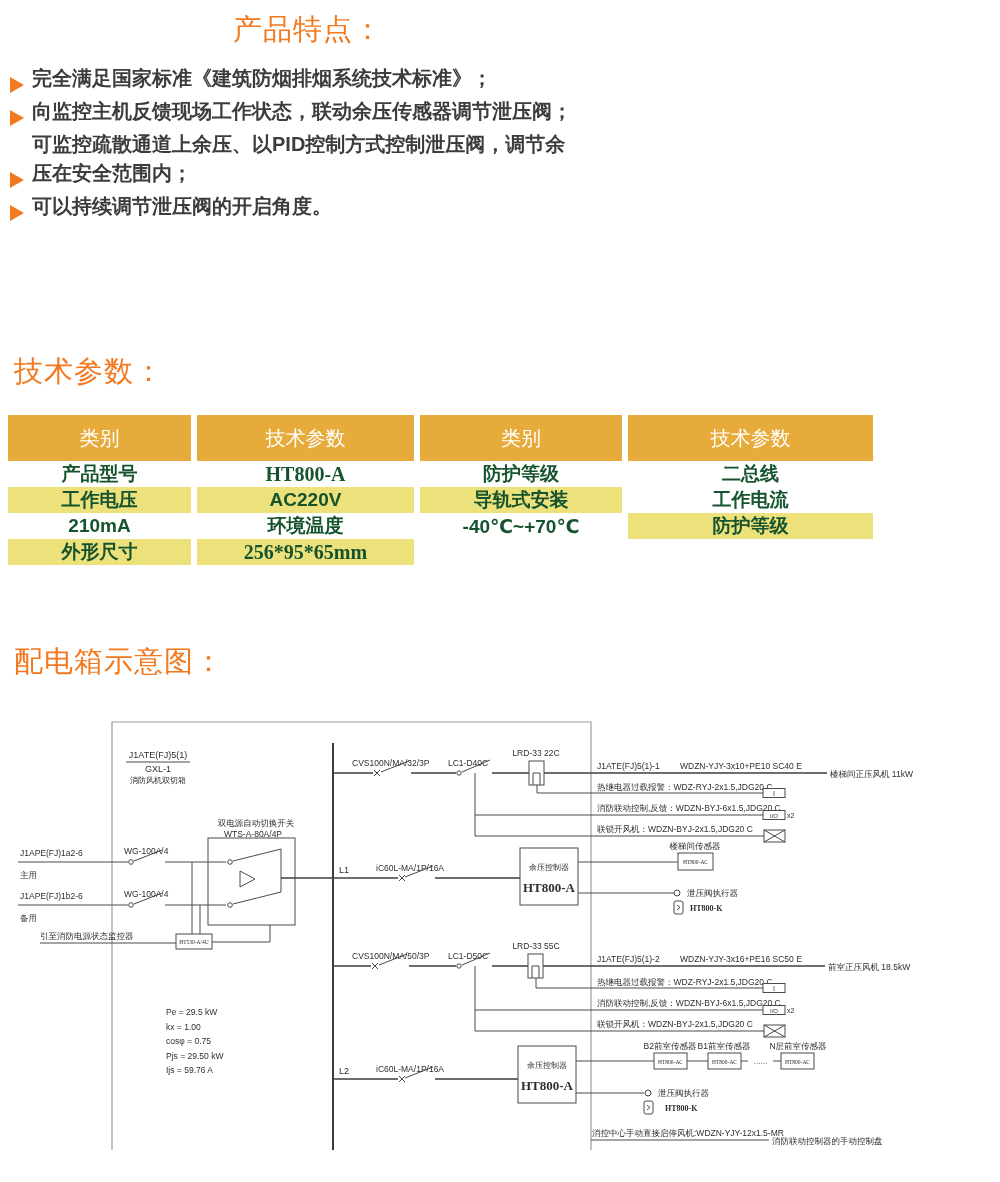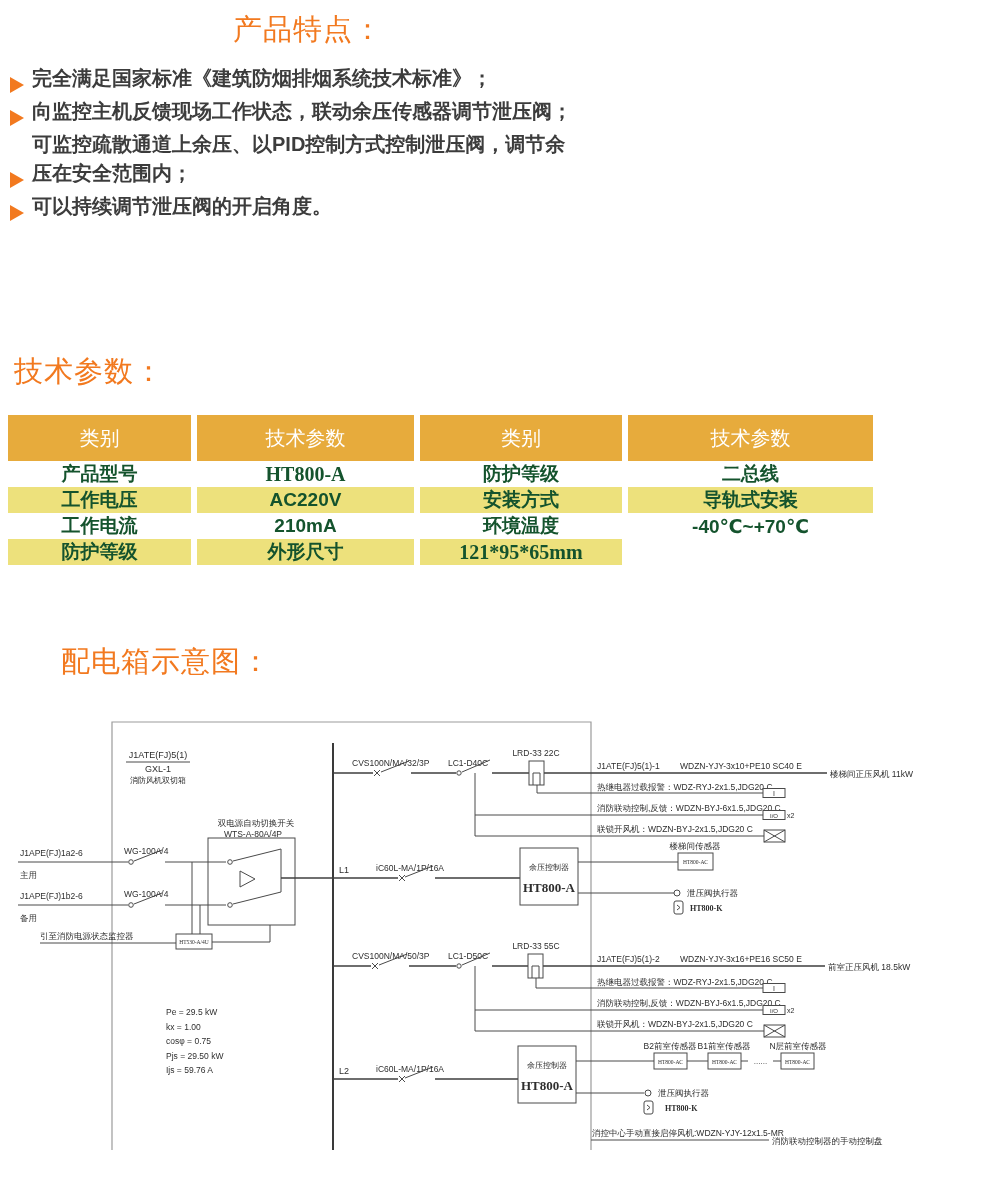--- a/index.html
+++ b/index.html
@@ -28,21 +28,21 @@
   .specs-title{left:14px;top:352px;}
   .specs-table{position:absolute;left:8px;top:415px;display:grid;
     grid-template-columns:183px 217px 202px 245px;grid-auto-rows:auto;column-gap:6px;}
   .specs-table .cell{display:flex;align-items:center;justify-content:center;}
   .specs-table .th{height:46px;background:var(--th);color:#ffffff;font-size:20px;}
   .specs-table .td{height:26px;font-size:19px;font-weight:bold;color:#14532d;background:#fff;}
   .specs-table .alt{background:var(--rowalt);}
   .specs-table .serif{font-family:"Liberation Serif","DejaVu Serif",serif;font-size:20px;}
 
   
-  .diagram-title{left:14px;top:642px;margin-left:47px;}
+  .diagram-title{left:14px;top:642px;}
   .diagram-svg{position:absolute;left:0;top:700px;width:1000px;height:482px;}
 
   svg text{fill:#2e2e2e;font-family:"Liberation Sans","DejaVu Sans",sans-serif;}
   .wire{stroke:#4a4a4a;stroke-width:1;fill:none;}
   .wire2{stroke:#3f3f3f;stroke-width:1.6;fill:none;}
   .bus{stroke:#3a3a3a;stroke-width:2;fill:none;}
   .frame{stroke:#9b9b9b;stroke-width:1.2;fill:none;}
   .sym{stroke:#4a4a4a;stroke-width:1;fill:#ffffff;}
   .t9{font-size:9px;}
   .t85{font-size:8.5px;}
@@ -89,31 +89,30 @@
     <div class="cell th">类别</div>
     <div class="cell th">技术参数</div>
 
     <div class="cell td">产品型号</div>
     <div class="cell td serif">HT800-A</div>
     <div class="cell td">防护等级</div>
     <div class="cell td">二总线</div>
 
     <div class="cell td alt">工作电压</div>
     <div class="cell td alt">AC220V</div>
-    <div class="cell td alt">安装方式</div>
     <div class="cell td alt">导轨式安装</div>
 
     <div class="cell td">工作电流</div>
     <div class="cell td">210mA</div>
     <div class="cell td">环境温度</div>
     <div class="cell td">-40℃~+70℃</div>
 
     <div class="cell td alt">防护等级</div>
     <div class="cell td alt">外形尺寸</div>
-    <div class="cell td alt serif">121*95*65mm</div>
+    <div class="cell td alt serif">256*95*65mm</div>
   </div>
 
   <h2 class="sec-title diagram-title">配电箱示意图：</h2>
 
   <svg class="diagram-svg" viewBox="0 700 1000 482" xmlns="http://www.w3.org/2000/svg">
 
     <g>
       <path class="frame" d="M112,1150 L112,722 L591,722 L591,1150"></path>
       <path class="bus" d="M333,743 L333,1150"></path>
     </g>

